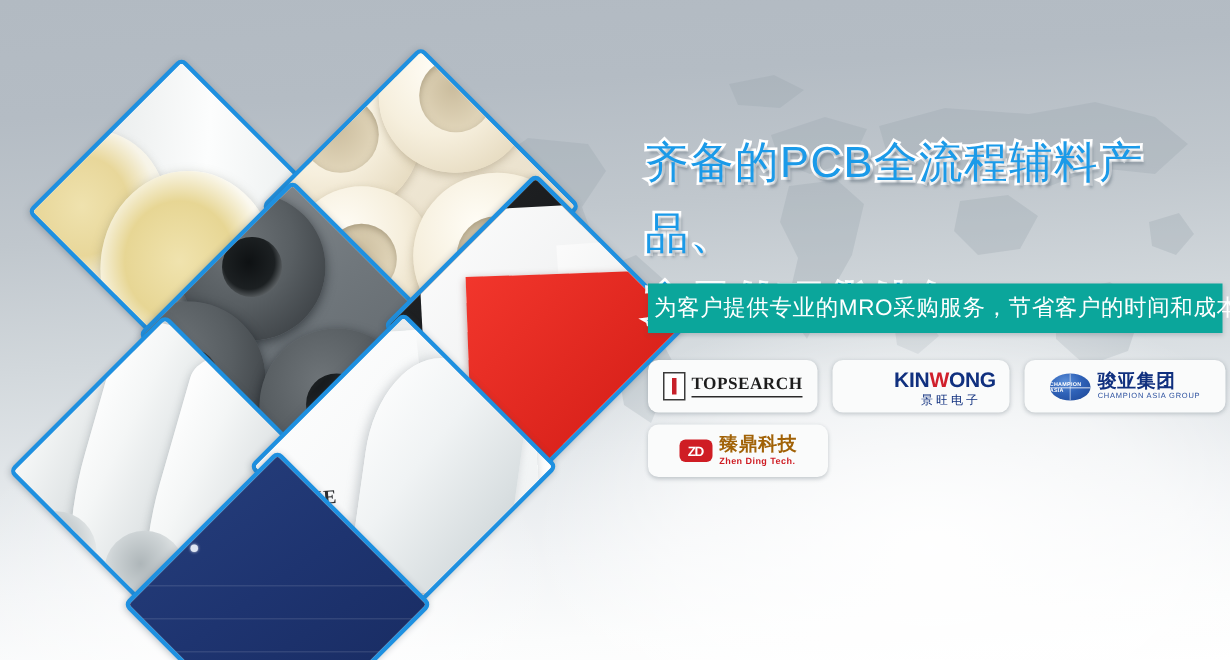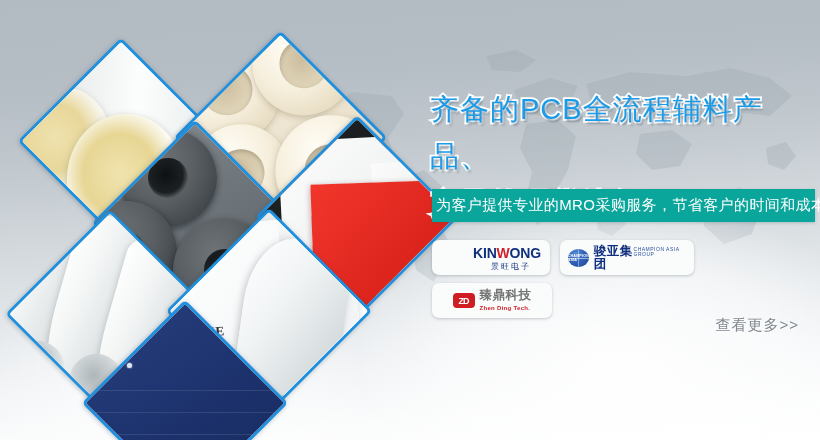--- a/index.html
+++ b/index.html
@@ -176,30 +176,30 @@
   .kw .word .w{color:#d0202c;}
   .kw .cn{font-size:8px;color:#10307f;letter-spacing:2px;margin-top:2px;margin-left:40px;}
 
   
   .ca{display:flex;align-items:center;gap:5px;}
   .ca .globe{width:27px;height:18px;border-radius:50%;background:radial-gradient(ellipse at 38% 30%,#5b8fd8 0%,#2f62b8 45%,#1c4594 100%);
     display:flex;align-items:center;justify-content:center;position:relative;overflow:hidden;}
   .ca .globe span{font-size:3.6px;color:#fff;letter-spacing:.2px;font-weight:700;z-index:2;}
   .ca .globe:before{content:"";position:absolute;left:0;top:50%;width:100%;height:1px;background:rgba(255,255,255,.55);}
   .ca .globe:after{content:"";position:absolute;left:50%;top:0;width:1px;height:100%;background:rgba(255,255,255,.4);}
-  .ca .txt{display:flex;line-height:1;}
+  .ca .txt{display:flex;flex-direction:column;line-height:1;}
   .ca .cn{font-size:12.5px;font-weight:700;color:#10307f;letter-spacing:.5px;}
   .ca .en{font-size:5px;color:#2a4f9e;letter-spacing:.5px;margin-top:2px;}
 
   
   .zd{display:flex;align-items:center;gap:5px;}
   .zd .mark{width:22px;height:15px;border-radius:4px;background:#cf1d24;display:flex;align-items:center;justify-content:center;}
   .zd .mark b{color:#fff;font:700 9px "Liberation Sans",sans-serif;letter-spacing:-1px;text-align:center;}
   .zd .txt{display:flex;flex-direction:column;line-height:1;}
-  .zd .cn{font-size:12.5px;font-weight:700;color:#737373;letter-spacing:.5px;font-family:Liberation Mono, monospace;}
+  .zd .cn{font-size:12.5px;font-weight:700;color:#a16207;letter-spacing:.5px;}
   .zd .en{font-size:6px;font-weight:700;color:#cf1d24;letter-spacing:.3px;margin-top:2px;}
 
   .more{
     position:absolute;right:21px;top:316px;
     font-size:15px;color:#7e868d;letter-spacing:1px;
     text-shadow:0 1px 1px rgba(255,255,255,.85);
     cursor:pointer;
   }
 </style>
 </head>
@@ -319,20 +319,31 @@
 充足的现货储备</div>
 
     <div class="subtitle-bar">
       <span class="txt">为客户提供专业的MRO采购服务，节省客户的时间和成本</span>
     </div>
 
     <div class="logos">
 
       <div class="logo-row">
 
+        <div class="chip chip-topsearch">
+          <div class="ts">
+            <span class="mark">
+                <i></i>
+              </span>
+            <span class="wordwrap">
+              <span class="word">TOPSEARCH</span>
+              <span class="rule"></span>
+            </span>
+          </div>
+        </div>
 
         <div class="chip chip-kinwong">
           <div class="kw">
             <span class="word"><span>KIN</span><span class="w">W</span><span>ONG</span></span>
             <span class="cn">景旺电子</span>
           </div>
         </div>
 
         <div class="chip chip-champion">
           <div class="ca">
@@ -358,16 +369,15 @@
             <span class="txt">
               <span class="cn">臻鼎科技</span>
               <span class="en">Zhen Ding Tech.</span>
             </span>
           </div>
         </div>
 
       </div>
     </div>
 
-    <div class="more">查看更多&gt;&gt;</div>
 
   </div>
 </div>
 
 </body></html>

